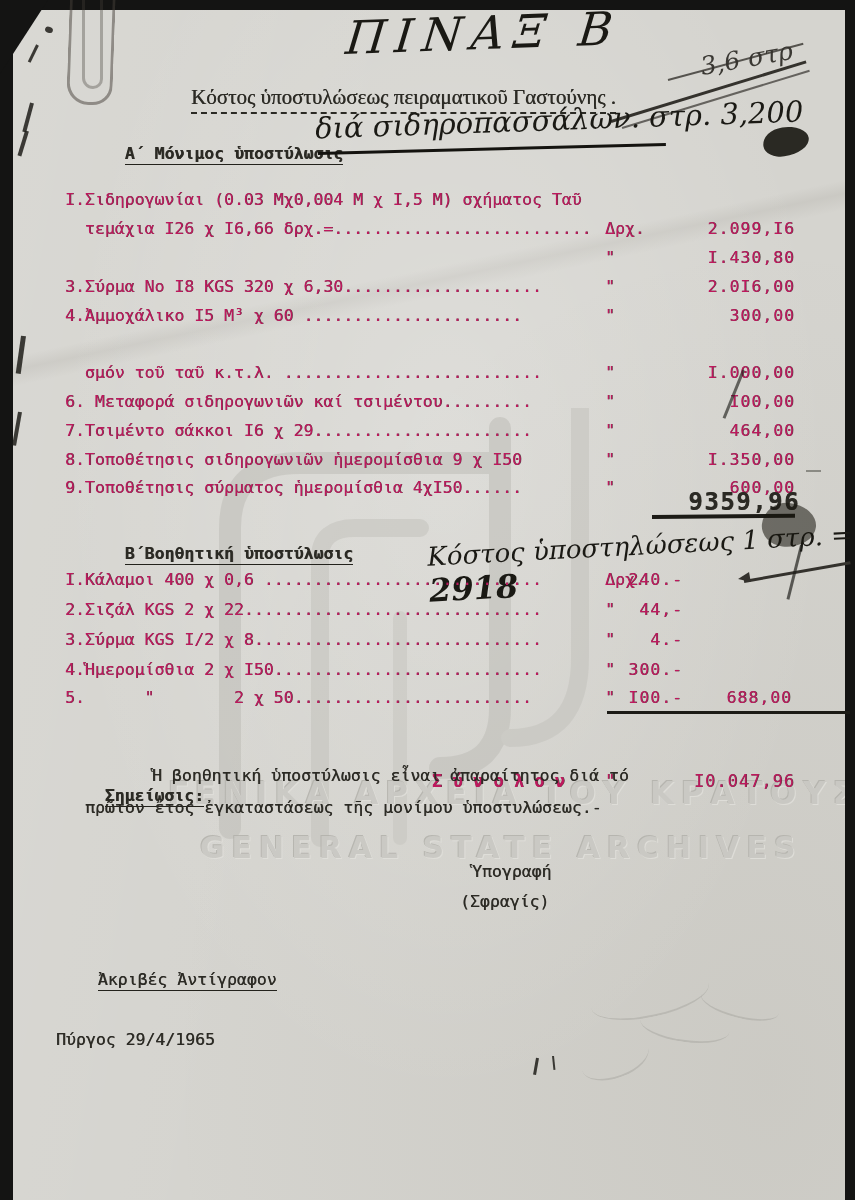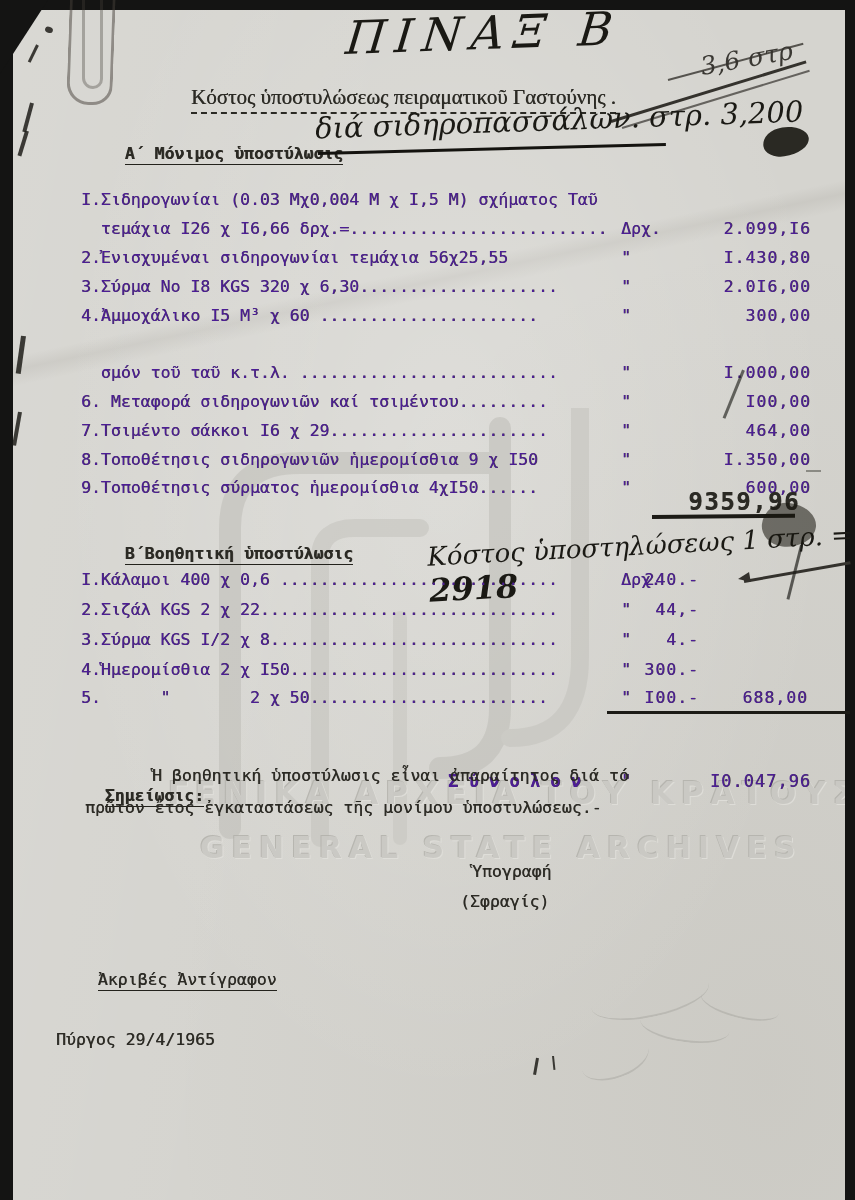--- a/index.html
+++ b/index.html
@@ -14,21 +14,21 @@
   
   .edge{position:absolute;background:#141413;}
   .edge-top{left:0;top:0;width:855px;height:10px;}
   .edge-left{left:0;top:0;width:13px;height:1200px;}
   .edge-right{left:845px;top:0;width:10px;height:1200px;}
   .corner-tl{position:absolute;left:0;top:0;width:48px;height:74px;background:#141413;
              clip-path:polygon(0 0,100% 0,0 100%);}
   
   .typed{position:absolute;color:#2b2a24;font-size:16.5px;line-height:1.2;white-space:pre;
          text-shadow:.4px .2px .4px rgba(40,38,32,.8);}
-  .row{position:absolute;left:81px;width:735px;height:24px;color:#4c1d95;font-size:16.5px;
+  .row{position:absolute;left:65px;width:735px;height:24px;color:#be185d;font-size:16.5px;
        text-shadow:.4px .2px .4px rgba(40,38,32,.8);}
   .row .t{position:absolute;left:0;top:0;white-space:pre;}
   .row .u{position:absolute;left:540px;top:0;white-space:pre;}
   .row .v{position:absolute;right:5px;top:0;white-space:pre;letter-spacing:1px;}
   .rowB .v{right:117px;}
   .row .v2{position:absolute;right:8px;top:0;white-space:pre;letter-spacing:1px;text-align:center;}
   .hl{border-bottom:1.8px solid #23221c;padding-bottom:1px;font-weight:bold;}
   
   .hand{position:absolute;color:#1a1914;font-family:"DejaVu Serif","DejaVu Sans",serif;
         font-style:italic;white-space:pre;}
@@ -95,21 +95,20 @@
 
   <div class="row" style="top:190px">
     <span class="t">I.Σιδηρογωνίαι (0.03 Μχ0,004 Μ χ I,5 Μ) σχήματος Ταῦ</span>
     </div>
   <div class="row" style="top:219px">
     <span class="t">  τεμάχια I26 χ I6,66 δρχ.=..........................</span>
     <span class="u">Δρχ.</span>
     <span class="v">2.099,I6</span>
     </div>
   <div class="row" style="top:248px">
-    <span class="t">2.Ἐνισχυμέναι σιδηρογωνίαι τεμάχια 56χ25,55</span>
     <span class="u">"</span>
     <span class="v">I.430,80</span>
     </div>
   <div class="row" style="top:277px">
     <span class="t">3.Σύρμα Νο I8 KGS 320 χ 6,30....................</span>
     <span class="u">"</span>
     <span class="v">2.0I6,00</span>
     </div>
   <div class="row" style="top:306px">
     <span class="t">4.Ἀμμοχάλικο I5 Μ³ χ 60 ......................</span>

